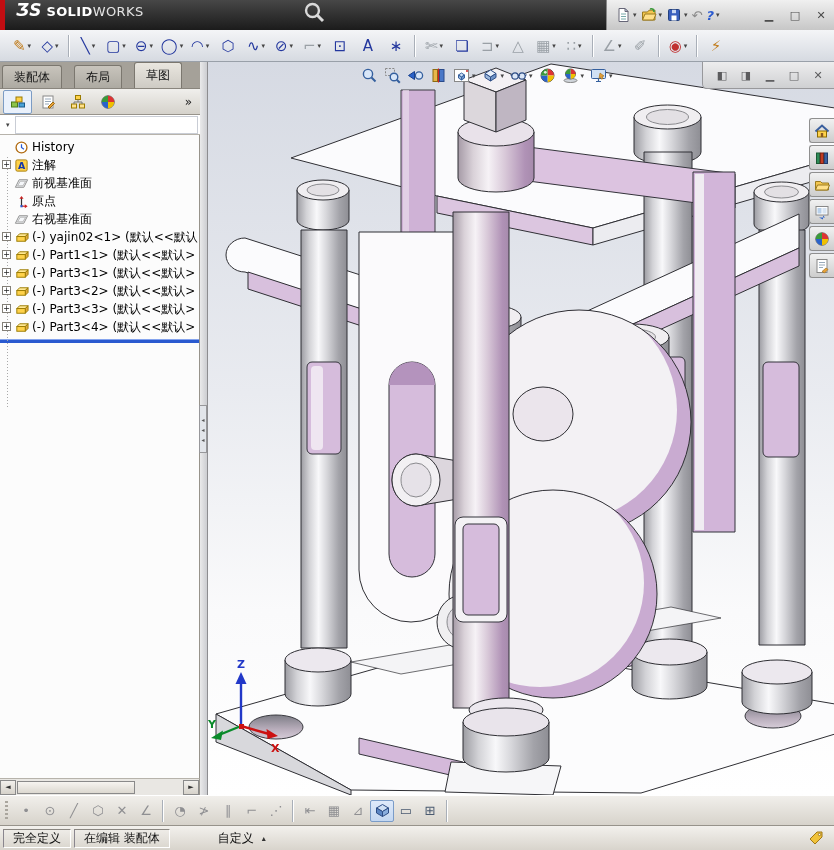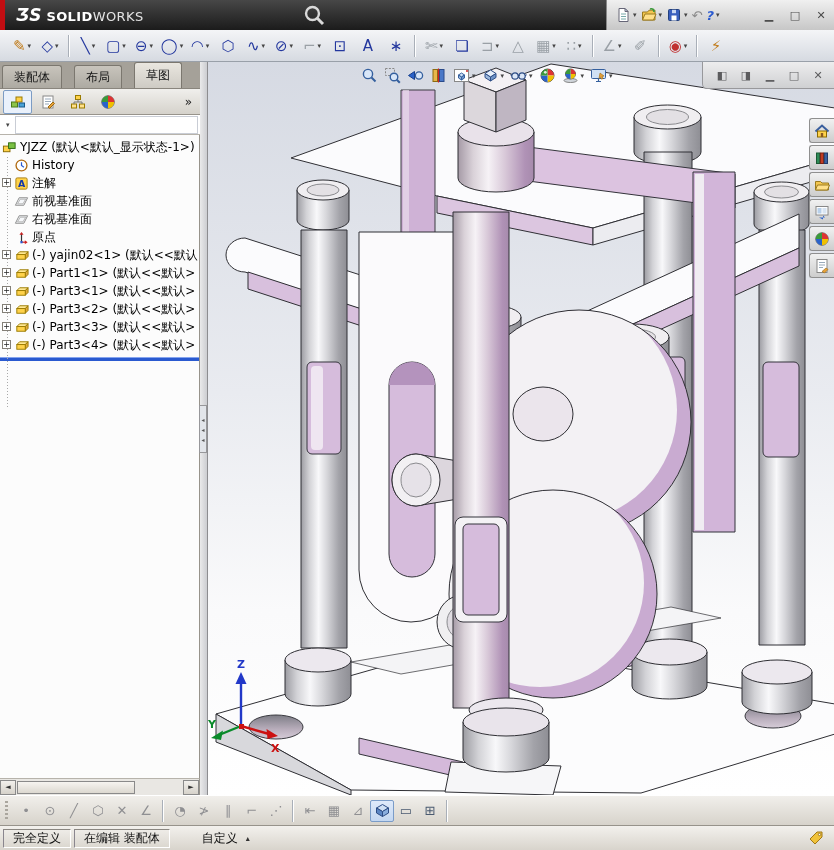--- a/index.html
+++ b/index.html
@@ -1,21 +1,21 @@
 <!DOCTYPE html>
 <html><head>
 <meta charset="utf-8">
 <style>
   html,body{margin:0;padding:0}
   body{width:834px;height:850px;position:relative;overflow:hidden;
        font-family:"DejaVu Sans","Liberation Sans",sans-serif;background:#d4d0c8;
        -webkit-font-smoothing:antialiased}
   
   .titlebar{position:absolute;left:0;top:0;width:834px;height:30px;
-            background:linear-gradient(#474747,#1b1b1b);display:flex;align-items:center}
+            background:linear-gradient(#474747,#1b1b1b);display:flex;align-items:flex-start}
   .redstripe{position:absolute;left:0;top:0;width:5px;height:30px;background:#c20d12}
   .logo{display:flex;align-items:baseline;color:#fff;margin-left:16px;white-space:nowrap}
   .logo .mark{font-style:italic;font-weight:bold;font-size:17px;margin-right:5px}
   .logo .b{font-weight:bold;font-size:13px;letter-spacing:.4px}
   .logo .l{font-weight:normal;font-size:13px;color:#e3e3e3;letter-spacing:.4px}
   .menus{display:flex;margin-left:14px}
   .menu{padding:0 9px;line-height:30px;font-size:12.5px;color:#efefef;cursor:default}
   .searchbtn{width:24px;height:24px;display:flex;align-items:center;justify-content:center}
   .tb-right{position:absolute;right:0;top:0;height:30px;width:228px;
             background:linear-gradient(#f0f0f0,#c7c7c7);display:flex;align-items:center;
@@ -108,21 +108,21 @@
   .sni.active{border:1px solid #7a9cc8;background:linear-gradient(#dfeafa,#c3d7f1);border-radius:2px;box-sizing:border-box}
   .sni.dark{color:#4a5a70}
   
   .statusbar{position:absolute;left:0;top:825px;width:834px;height:25px;box-sizing:border-box;
              background:linear-gradient(#f3f1ed,#d8d4cc);border-top:1px solid #97938b;
              display:flex;align-items:center;font-size:12px;color:#111}
   .stleft{width:446px;padding-left:7px;height:19px;line-height:19px;box-sizing:border-box;
           border-right:1px solid #9a968e;box-shadow:1px 0 0 #fff;white-space:nowrap}
   .stseg{height:19px;line-height:17px;padding:0 9px;border:1px solid;border-color:#8a8680 #fff #fff #8a868e;
          margin-left:3px;white-space:nowrap;box-sizing:border-box}
-  .stcustom{margin-left:32px;display:flex;align-items:center;gap:8px}
+  .stcustom{margin-left:48px;display:flex;align-items:center;gap:8px}
   .arrowup{font-size:8px;color:#333}
   .sttag{margin-left:auto;margin-right:10px;display:flex;align-items:center}
   .sttag svg{width:16px;height:16px}
 </style>
 </head>
 <body>
 
 <svg width="0" height="0" style="position:absolute" aria-hidden="true">
 <defs>
   <symbol id="i-mag" viewBox="0 0 16 16">
@@ -503,26 +503,20 @@
     </div>
     <div class="filterrow">
       <svg>
           <use href="#i-funnel"></use>
         </svg>
       <span class="dd">▾</span>
       <input class="filterinput" readonly="" style="">
     </div>
     <div class="tree">
       <div class="guide"></div>
-      <div class="trow root">
-        <svg class="ti">
-            <use href="#i-asm"></use>
-          </svg>
-        <span class="tl">YJZZ  (默认&lt;默认_显示状态-1&gt;)</span>
-      </div>
       <div>
 
       <div class="trow" title="tree-item-history">
 
             <svg class="ti">
               <use href="#i-history"></use>
             </svg>
             <span class="tl">History</span>
           </div>
           <div class="trow" title="tree-item-annotations">
@@ -532,33 +526,33 @@
             </svg>
             <span class="tl">注解</span>
           </div>
           <div class="trow" title="tree-item-front-plane">
 
             <svg class="ti">
               <use href="#i-plane"></use>
             </svg>
             <span class="tl">前视基准面</span>
           </div>
+          <div class="trow" title="tree-item-origin">
+
+            <svg class="ti">
+              <use href="#i-origin"></use>
+            </svg>
+            <span class="tl">原点</span>
+          </div>
           <div class="trow" title="tree-item-right-plane">
 
             <svg class="ti">
               <use href="#i-plane"></use>
             </svg>
             <span class="tl">右视基准面</span>
-          </div>
-          <div class="trow" title="tree-item-origin">
-
-            <svg class="ti">
-              <use href="#i-origin"></use>
-            </svg>
-            <span class="tl">原点</span>
           </div>
           <div class="trow" title="tree-item-yajin02-1">
             <span class="exp">+</span>
             <svg class="ti">
               <use href="#i-part"></use>
             </svg>
             <span class="tl">(-) yajin02&lt;1&gt; (默认&lt;&lt;默认</span>
           </div>
           <div class="trow" title="tree-item-part1-1">
             <span class="exp">+</span>

